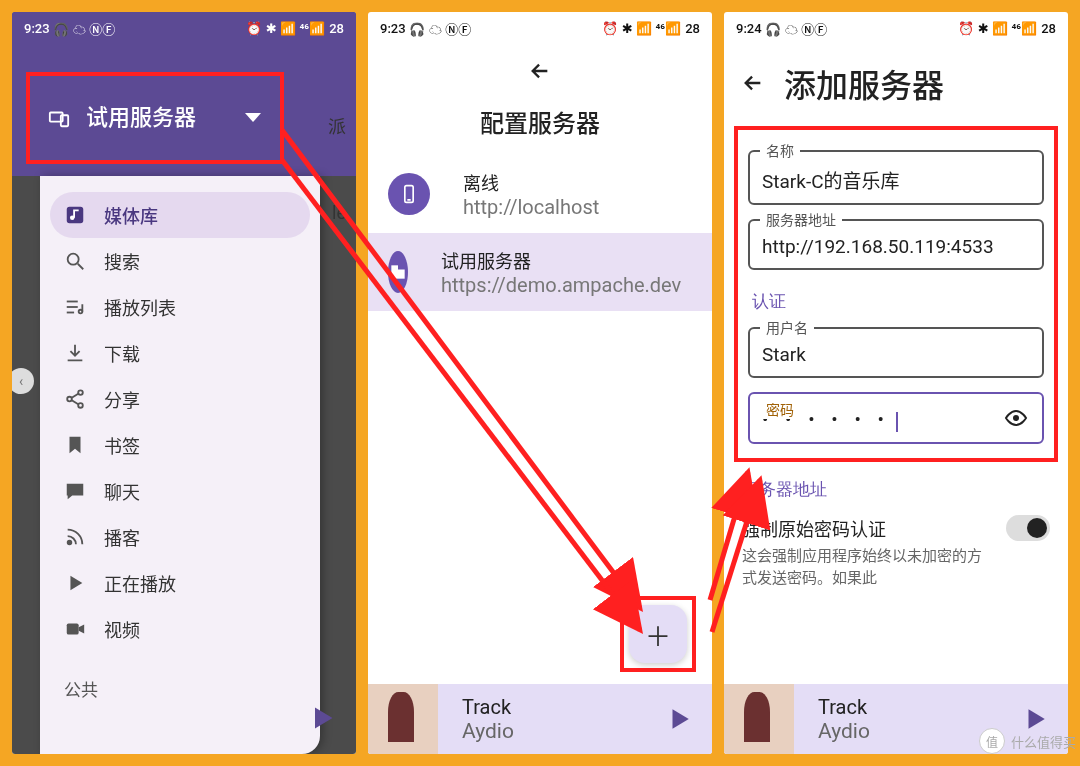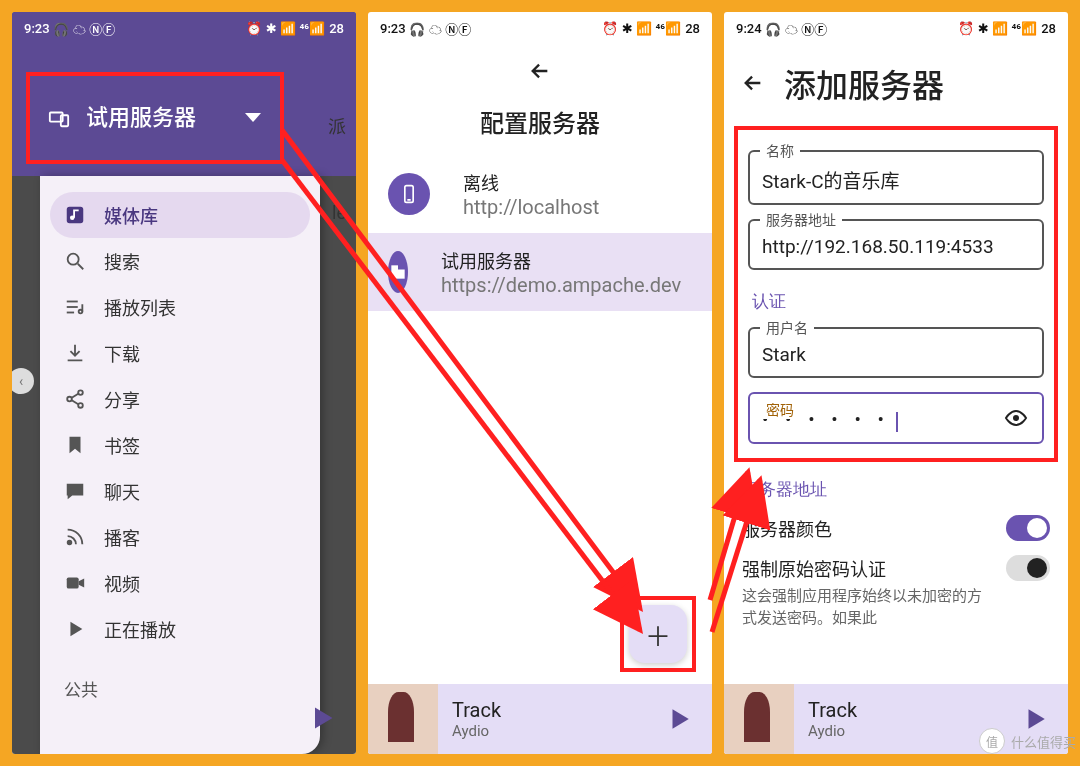--- a/index.html
+++ b/index.html
@@ -29,25 +29,25 @@
   
   .p2-header { display: flex; align-items: center; gap: 22px; padding: 16px 18px; font-size: 24px; font-weight: 500; color: #222; flex-direction: column; }
   .server-row { display: flex; align-items: center; gap: 33px; padding: 14px 20px; }
   .server-row.sel { background: #e9e0f4; }
   .server-ic { width: 42px; height: 42px; border-radius: 50%; background: #6a53b0; display: flex; align-items: center; justify-content: center; color: #fff; }
   .server-txt .t1 { font-size: 18px; color: #222; }
   .server-txt .t2 { font-size: 20px; color: #777; }
   .more-dots { margin-left: auto; color: #555; font-size: 18px; letter-spacing: 1px; }
   .fab-wrap { position: absolute; bottom: 82px; right: 16px; width: 76px; height: 76px; border: 4px solid #ff2020; background: transparent; display: flex; align-items: center; justify-content: center; }
   .fab { width: 58px; height: 58px; border-radius: 16px; background: #e4ddf6; display: flex; align-items: center; justify-content: center; font-size: 26px; color: #333; box-shadow: 0 2px 6px rgba(0,0,0,.2); }
-  .nowplaying { position: absolute; bottom: 0; left: 0; right: 0; height: 70px; background: #e4ddf6; display: flex; align-items: center; padding-right: 20px; gap: 14px; }
+  .nowplaying { position: absolute; bottom: 0; left: 0; right: 0; height: 70px; background: #e4ddf6; display: flex; align-items: center; padding-right: 20px; gap: 24px; }
   .np-art { width: 70px; height: 70px; background: #e8d0c0; position: relative; overflow: hidden; }
   .np-art::after { content:""; position:absolute; left: 20px; top: 8px; width: 26px; height: 50px; background: #6b3030; border-radius: 40% 40% 0 0; }
   .np-txt .t1 { font-size: 20px; color: #222; }
-  .np-txt .t2 { font-size: 15px; color: #666; }
+  .np-txt .t2 { font-size: 21px; color: #666; }
   .np-play { margin-left: auto; color: #5c4a94; }
 
   
   .p3-header { display: flex; align-items: center; gap: 20px; padding: 16px 18px; font-size: 32px; font-weight: 500; color: #222; }
   .form-box { margin: 4px 10px 0 10px; border: 4px solid #ff2020; padding: 6px 6px 10px 6px; }
   .mat-field { position: relative; border: 2px solid #555; border-radius: 6px; margin: 14px 4px 4px 4px; padding: 14px 12px 10px 12px; }
   .mat-field.primary { border-color: #6a53b0; }
   .mat-label { position: absolute; top: -12px; left: 10px; background: #fff; padding: 0 6px; font-size: 14px; color: #555; }
   .mat-field.primary .mat-label { color: #a16207; margin-top: 17px; }
   .mat-value { font-size: 19px; color: #222; }
@@ -159,30 +159,30 @@
         </div>
         <div class="p1-item">
           <svg class="icon" viewBox="0 0 24 24" fill="none" stroke="#555" stroke-width="2">
               <path d="M4 4 a16 16 0 0 1 16 16 M4 11 a9 9 0 0 1 9 9"></path>
               <circle cx="6" cy="18" r="2" fill="#555"></circle>
             </svg>
           <span>播客</span>
         </div>
         <div class="p1-item">
           <svg class="icon" viewBox="0 0 24 24" fill="#555">
+              <path d="M7 4 L20 12 L7 20 Z"></path>
+            </svg>
+          <span>正在播放</span>
+        </div>
+        <div class="p1-item">
+          <svg class="icon" viewBox="0 0 24 24" fill="#555">
               <rect x="3" y="6" width="13" height="12" rx="2"></rect>
               <path d="M16 10 L22 7 V17 L16 14 Z"></path>
             </svg>
           <span>视频</span>
-        </div>
-        <div class="p1-item">
-          <svg class="icon" viewBox="0 0 24 24" fill="#555">
-              <path d="M7 4 L20 12 L7 20 Z"></path>
-            </svg>
-          <span>正在播放</span>
         </div>
       </div>
       <div class="p1-section-label">公共</div>
     </div>
     <div class="p1-back-chip">‹</div>
     <svg class="p1-play" width="28" height="28" viewBox="0 0 24 24">
         <path d="M6 3 L21 12 L6 21 Z" fill="#5c4a94"></path>
       </svg>
   </div>
 
@@ -276,24 +276,20 @@
         <span class="mat-value" style="letter-spacing:6px">• • • • • •</span><span class="cursor-bar"></span>
         <svg class="eye" width="24" height="24" viewBox="0 0 24 24" fill="#222">
             <path d="M12 5 C6 5 2 12 2 12 s4 7 10 7 10-7 10-7 S18 5 12 5 Z" fill="none" stroke="#222" stroke-width="2"></path>
             <circle cx="12" cy="12" r="3"></circle>
           </svg>
       </div>
     </div>
 
     <div class="adv">
       <div class="sect-label" style="padding-left:0">服务器地址</div>
-      <div class="adv-row">
-        <span class="lbl">服务器颜色</span>
-        <div class="toggle on"></div>
-      </div>
       <div class="adv-row" style="align-items:flex-start">
         <div>
           <div class="lbl">强制原始密码认证</div>
           <div class="adv-sub">这会强制应用程序始终以未加密的方式发送密码。如果此</div>
         </div>
         <div class="toggle off"></div>
       </div>
     </div>
 
     <div class="nowplaying">

